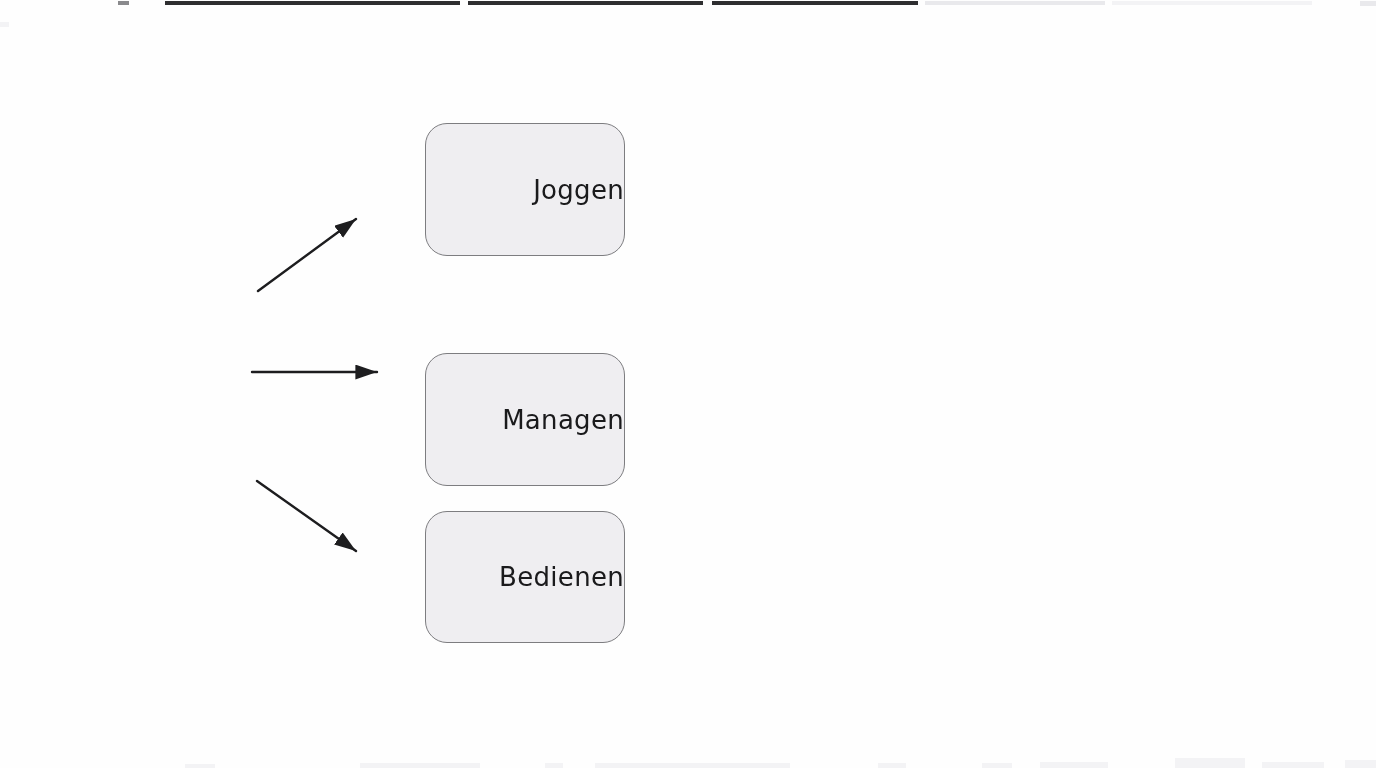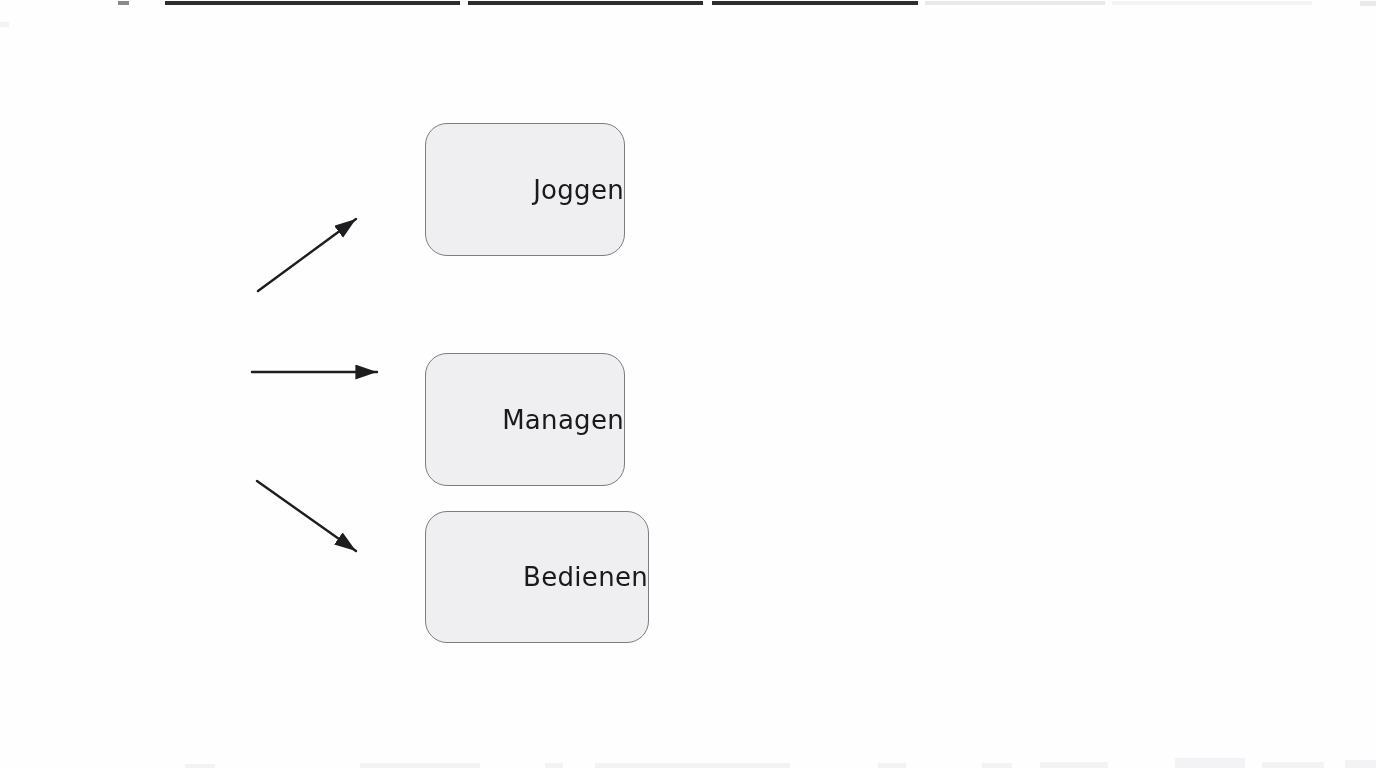--- a/index.html
+++ b/index.html
@@ -25,21 +25,21 @@
     border-radius: 22px;
     color: #1a1a1c;
     font-size: 26px;
     font-weight: 500;
     letter-spacing: 0.3px;
     box-sizing: border-box;
   }
   .node-rennen   { left: 65px;  top: 317px; width: 161px; height: 131px; }
   .node-joggen   { left: 425px; top: 123px; width: 200px; height: 133px; }
   .node-managen  { left: 425px; top: 317px; width: 200px; height: 133px; margin-top: 36px; }
-  .node-bedienen { left: 425px; top: 511px; width: 224px; height: 132px; }
+  .node-bedienen { left: 425px; top: 511px; width: 200px; height: 132px; }
   .edges-layer {
     position: absolute;
     left: 0; top: 0;
     width: 1376px;
     height: 768px;
     pointer-events: none;
   }
   .edge-line {
     stroke: #1d1d1f;
     stroke-width: 2.4;

